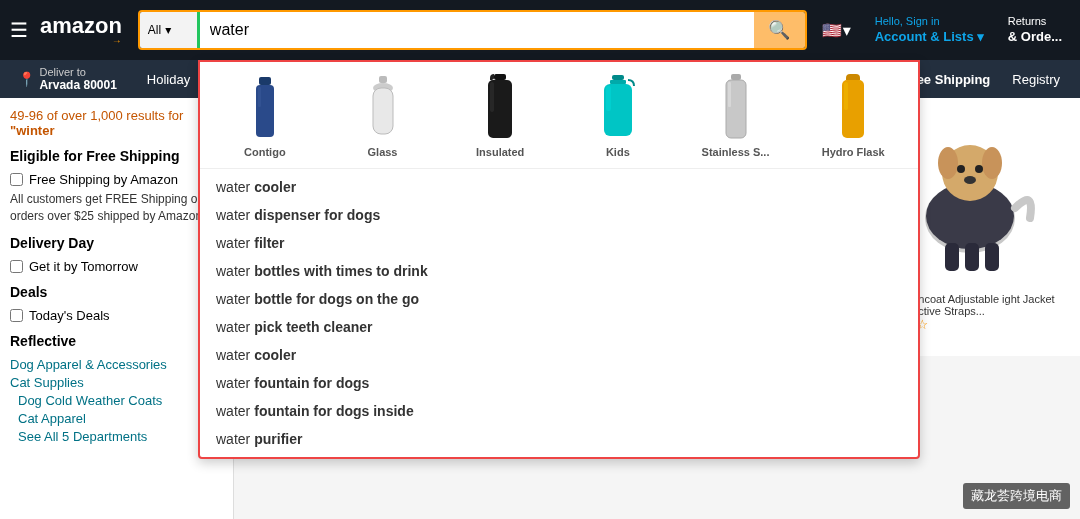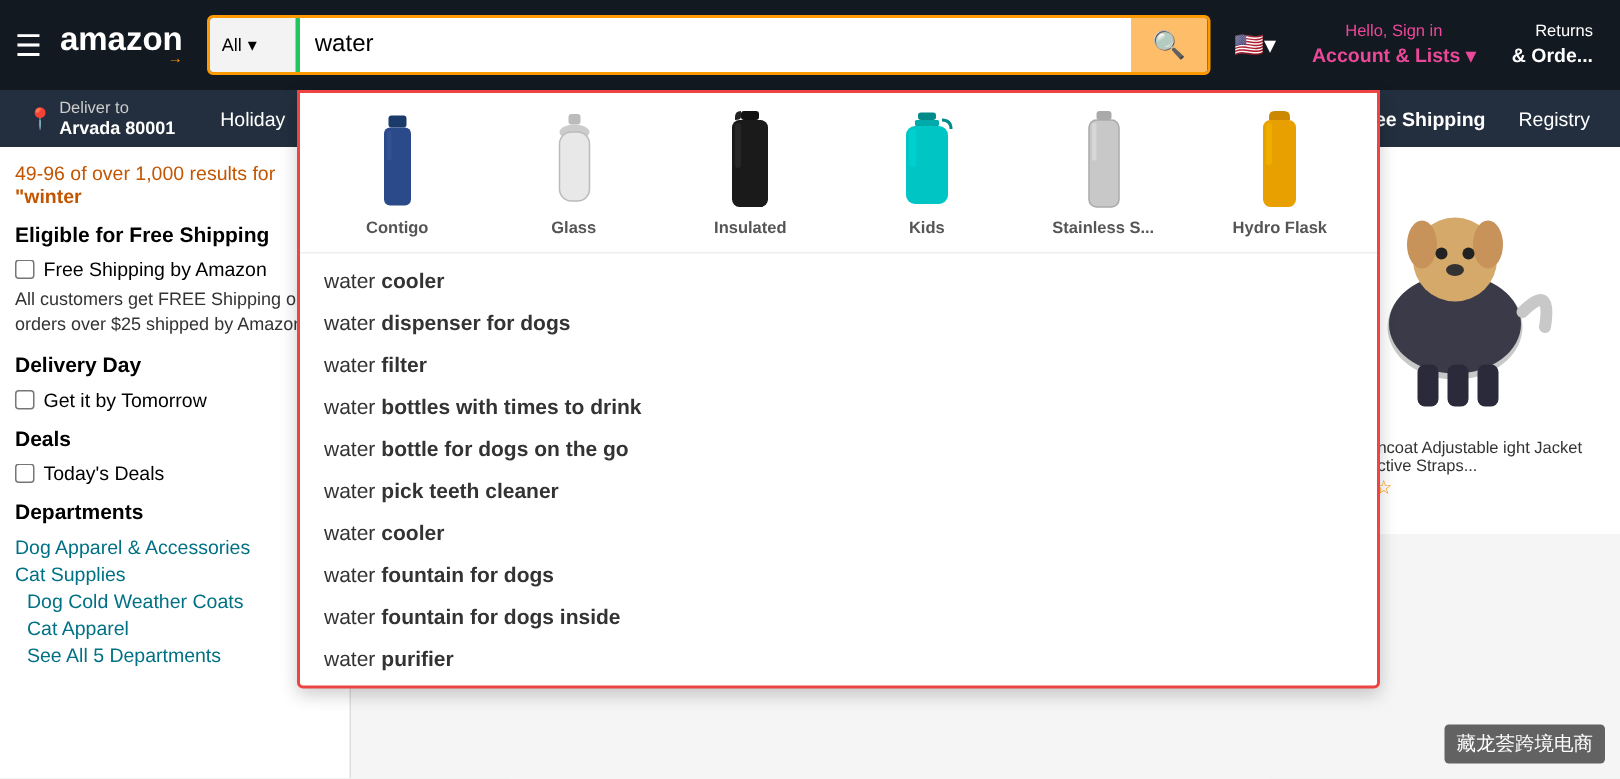--- a/index.html
+++ b/index.html
@@ -80,36 +80,35 @@
 
     .header-flag {
       display: flex;
       align-items: center;
       color: white;
       padding: 4px 8px;
       cursor: pointer;
     }
 
     .header-account {
-      color: #ec4899;
+      color: #0ea5e9;
       padding: 4px 8px;
       cursor: pointer;
       line-height: 1.3;
-      text-align: center;
     }
     .header-account .small-text { font-size: 11px; }
     .header-account .bold-text { font-size: 13px; font-weight: bold; }
 
     .header-returns {
       color: white;
       padding: 4px 8px;
       cursor: pointer;
       line-height: 1.3;
     }
-    .header-returns .small-text { font-size: 11px; text-align: right; }
+    .header-returns .small-text { font-size: 11px; }
     .header-returns .bold-text { font-size: 13px; font-weight: bold; }
 
     
     .sub-header {
       background: #232f3e;
       display: flex;
       align-items: center;
       padding: 0 10px;
       height: 38px;
       gap: 4px;
@@ -369,21 +368,21 @@
       <input type="checkbox" style="">
       <span>Get it by Tomorrow</span>
     </div>
 
     <div class="sidebar-section-title">Deals</div>
     <div class="sidebar-checkbox-item">
       <input type="checkbox" style="">
       <span>Today's Deals</span>
     </div>
 
-    <div class="sidebar-section-title">Departments</div>
+    <div class="sidebar-section-title">Reflective</div>
     <div class="sidebar-dept-item top-level">Dog Apparel &amp; Accessories</div>
     <div class="sidebar-dept-item top-level">Cat Supplies</div>
     <div class="sidebar-dept-item">Dog Cold Weather Coats</div>
     <div class="sidebar-dept-item">Cat Apparel</div>
     <div class="sidebar-see-all">See All 5 Departments</div>
   </div>
 
   <div class="product-area">
 
     <div style="position:absolute; right:0; top:0; width:220px; background:white; padding:10px;">

